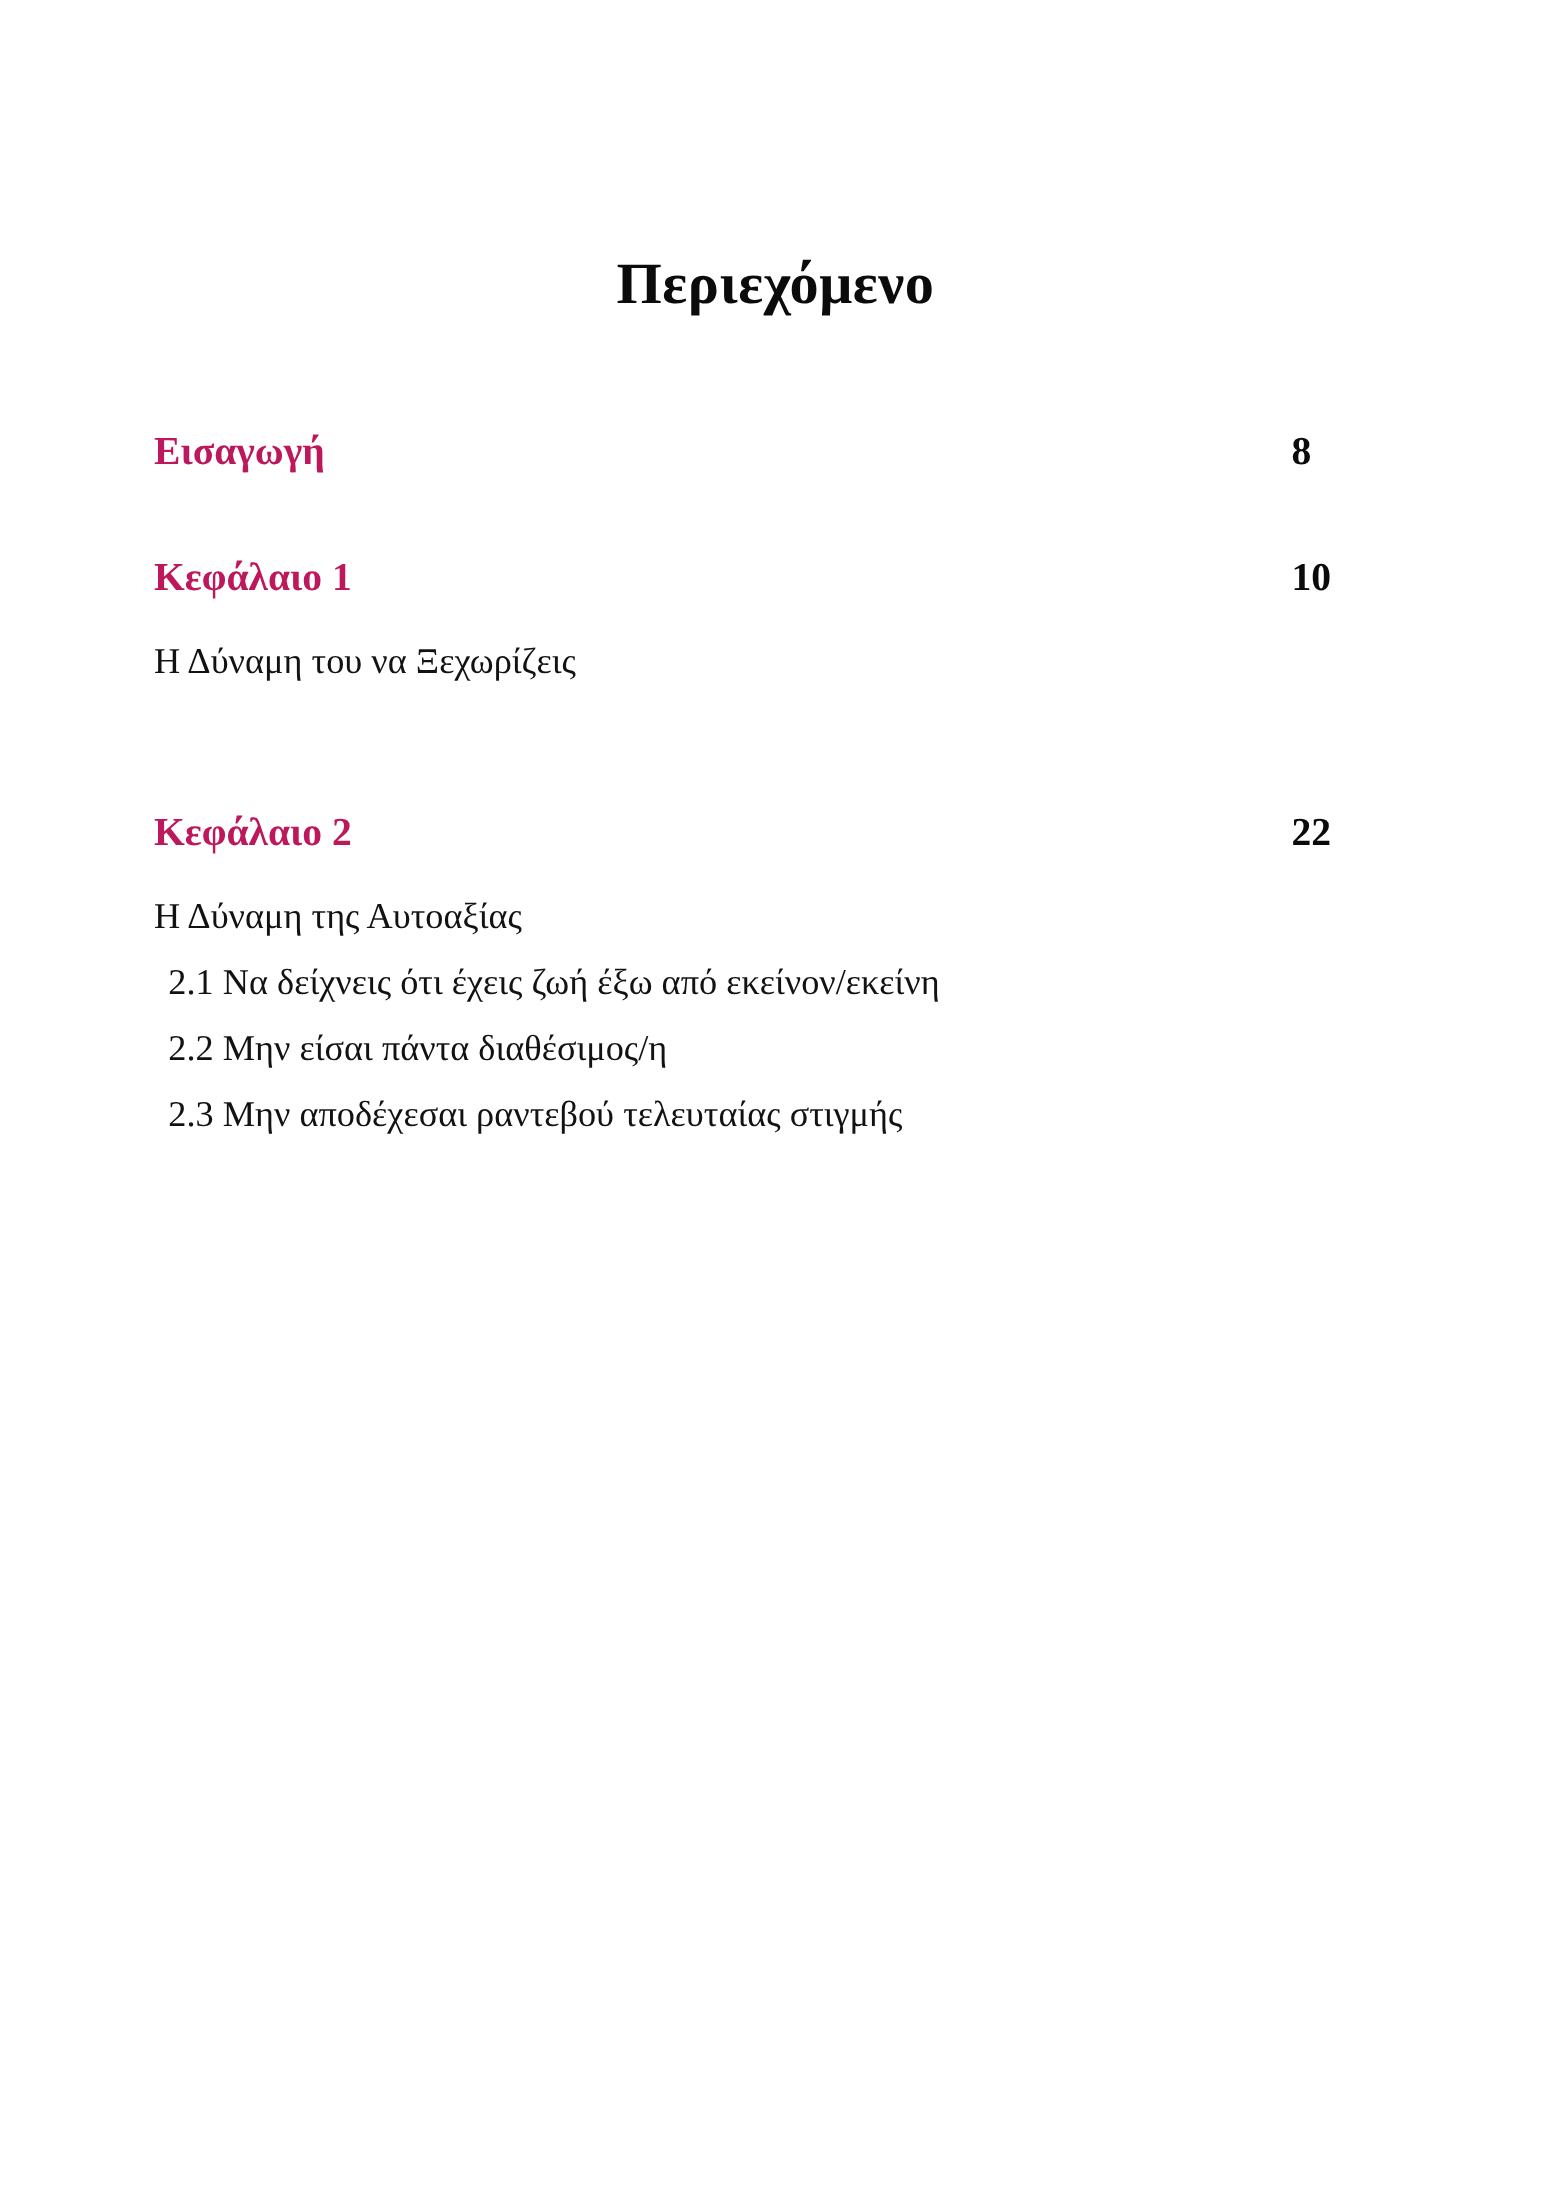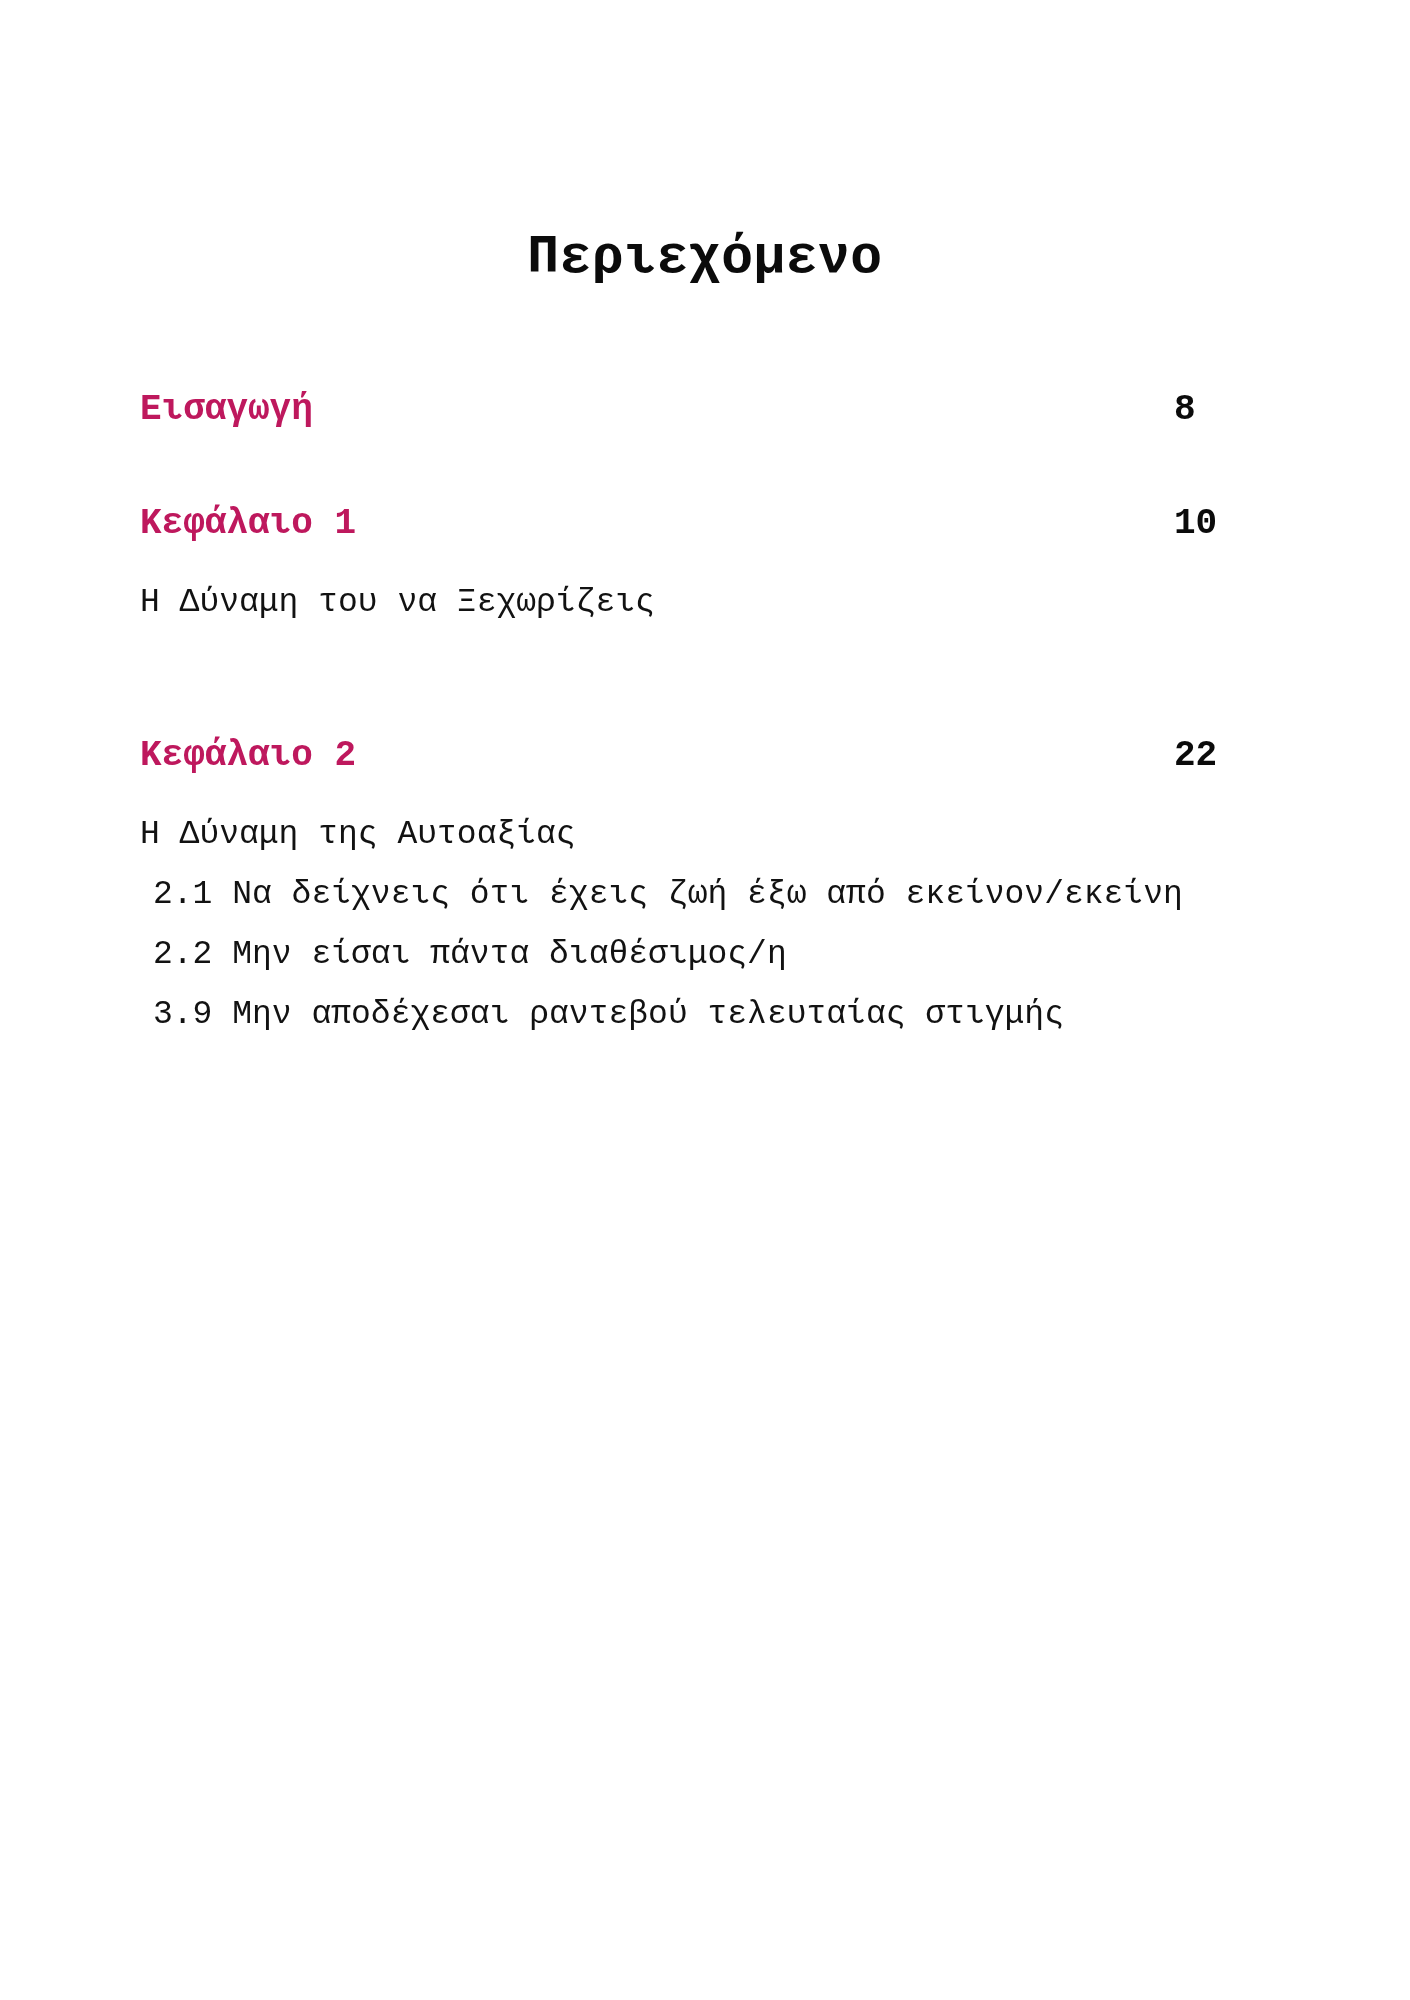--- a/index.html
+++ b/index.html
@@ -8,21 +8,21 @@
     padding: 0;
     background: #ffffff;
   }
   .page {
     position: relative;
     width: 1410px;
     height: 2000px;
     margin: 0 auto;
     background: #ffffff;
     color: #000000;
-    font-family: Liberation Mono, monospace;
+    font-family: Liberation Serif, serif;
     overflow: hidden;
     box-sizing: border-box;
   }
 
   .content {
     position: absolute;
     left: 140px;
     top: 0;
     width: 1130px;
   }
@@ -133,21 +133,21 @@
 
     <div class="toc-block">
       <div class="entry-row">
         <span class="entry-title">Κεφάλαιο 2</span>
         <span class="entry-page">22</span>
       </div>
       <div class="entry-subtitle">Η Δύναμη της Αυτοαξίας</div>
       <ul class="sub-list">
         <li class="sub-item">2.1 Να δείχνεις ότι έχεις ζωή έξω από εκείνον/εκείνη</li>
         <li class="sub-item">2.2 Μην είσαι πάντα διαθέσιμος/η</li>
-        <li class="sub-item">3.9 Μην αποδέχεσαι ραντεβού τελευταίας στιγμής</li>
+        <li class="sub-item">2.3 Μην αποδέχεσαι ραντεβού τελευταίας στιγμής</li>
       </ul>
     </div>
 
     <div class="gap-chapter-3"></div>
 
 
   </div>
 </div>
 
 </body></html>

